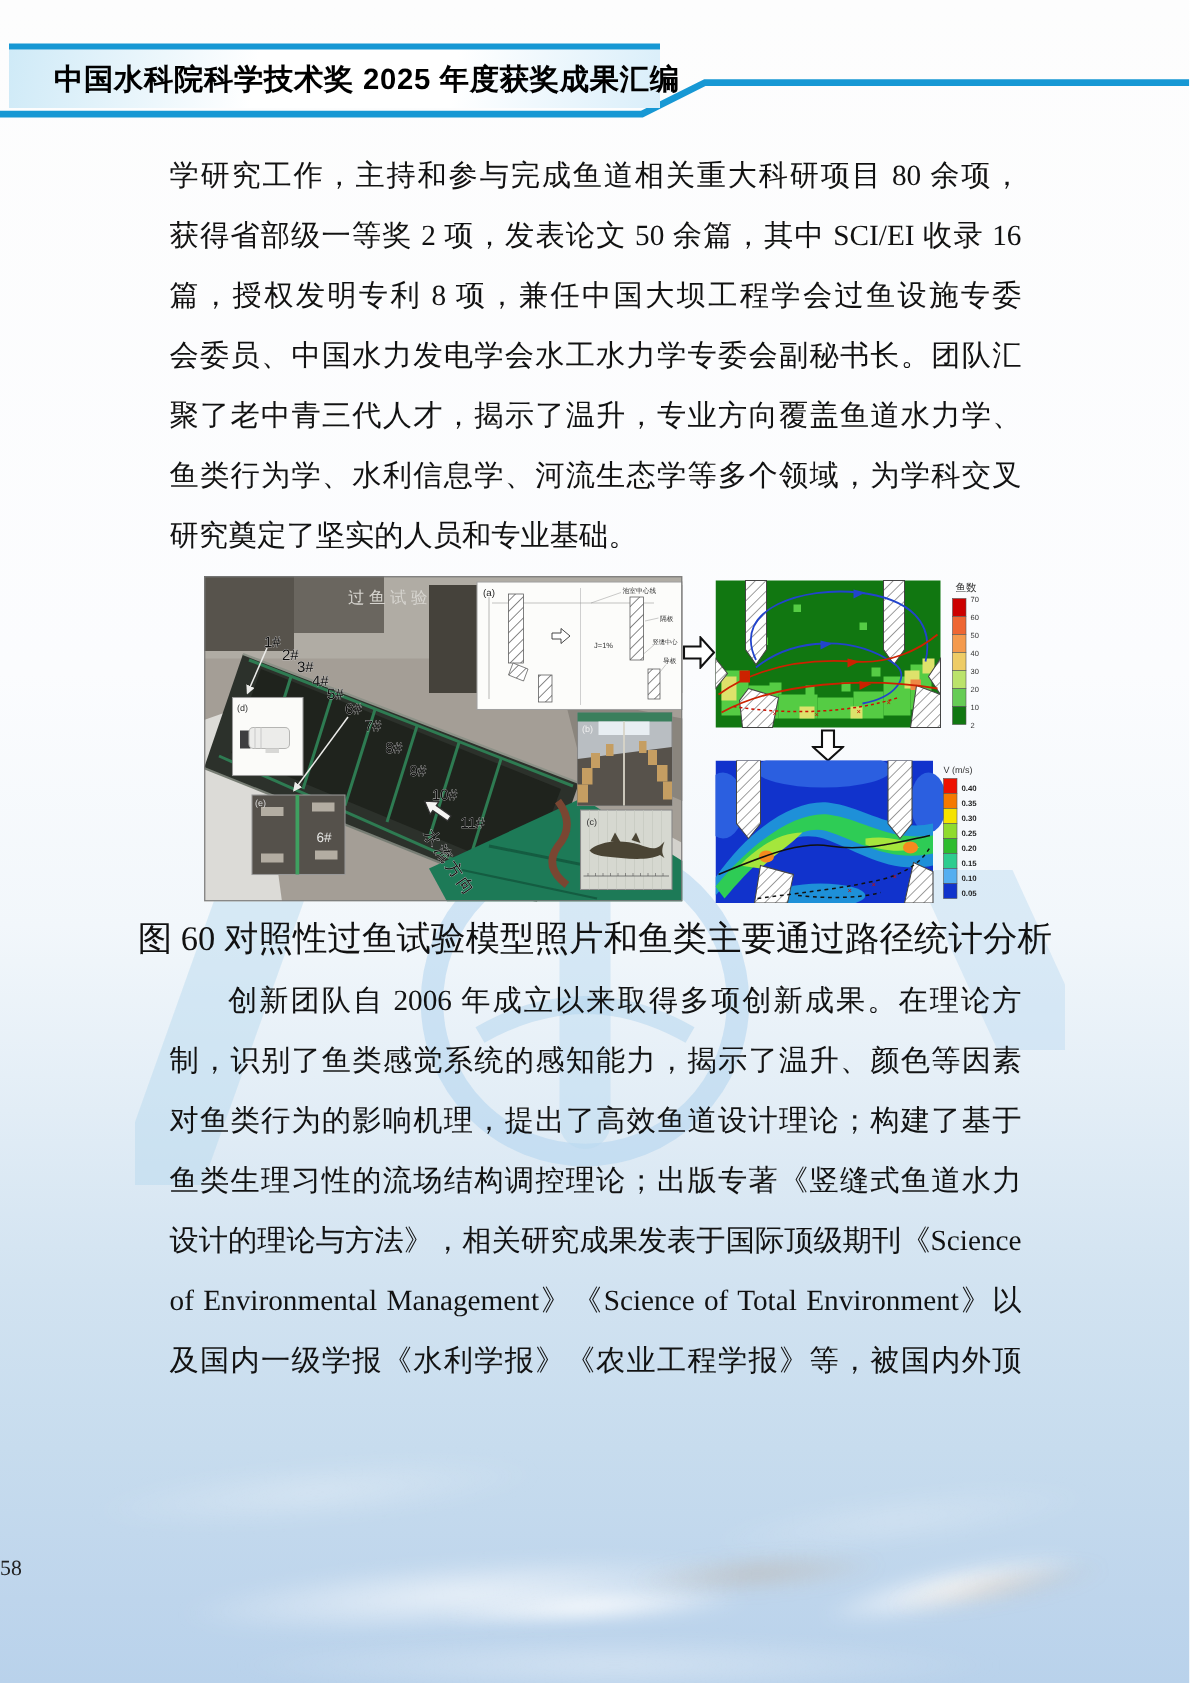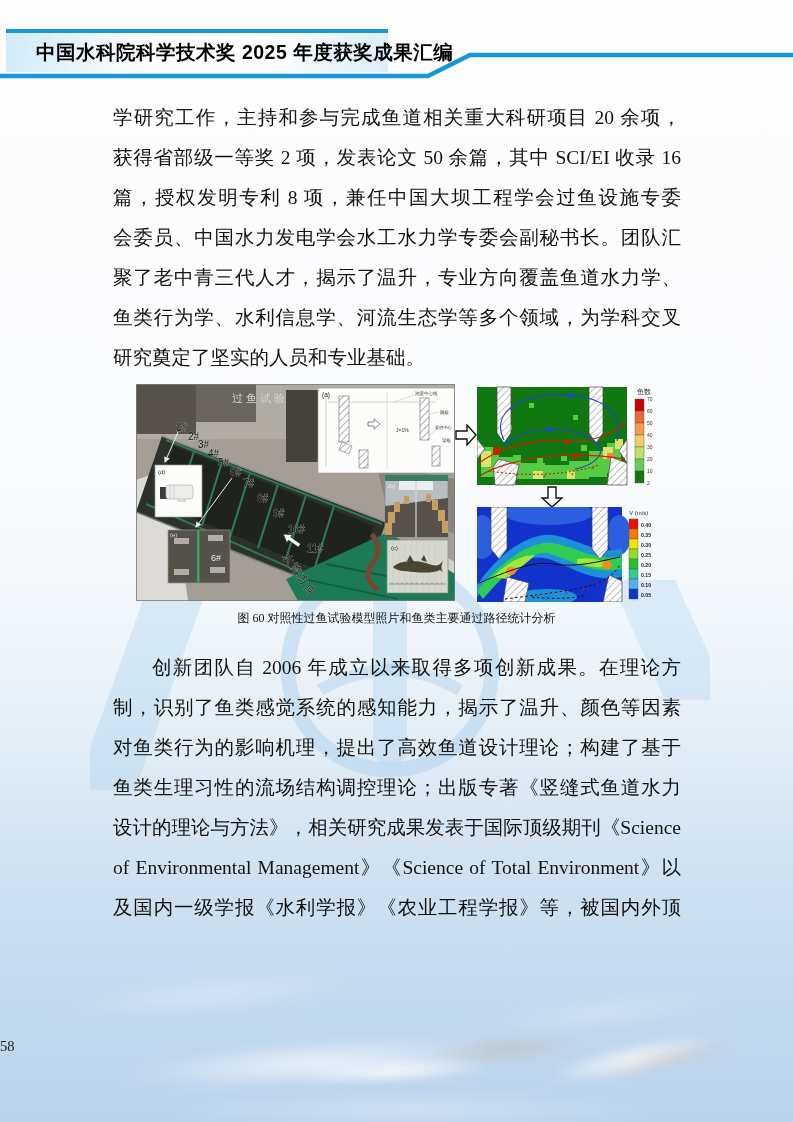--- a/index.html
+++ b/index.html
@@ -2,21 +2,21 @@
 <html><head>
 <meta charset="utf-8">
 <style>
   html,body{margin:0;padding:0;}
   body{width:793px;height:1122px;overflow:hidden;
        font-family:"Liberation Serif","DejaVu Serif",serif;}
   .page{position:relative;width:793px;height:1122px;overflow:hidden;
         background:linear-gradient(180deg,#fdfdfd 0%,#fbfcfe 40%,#f2f7fb 55%,
                    #e2edf6 66%,#d2e3f1 76%,#c7dcee 86%,#bed5ec 95%,#b9d2eb 100%);}
   
-  .hdr-box{position:absolute;left:6px;top:29px;width:382px;height:43px;
+  .hdr-box{position:absolute;left:6px;top:29px;width:434px;height:43px;
            background:linear-gradient(100deg,#cfeaf7 0%,#ffffff 38%,#ffffff 68%,#d9eefa 100%);
            border-top:4px solid #1798d4;box-sizing:border-box;
            display:flex;align-items:center;}
   .hdr-title{font-family:"Liberation Sans","DejaVu Sans",sans-serif;
              font-weight:bold;font-size:19.5px;color:#000;padding-left:30px;
              letter-spacing:.5px;white-space:nowrap;}
   .hdr-swoosh{position:absolute;left:0;top:0;width:793px;height:100px;pointer-events:none;}
   
   .wm{position:absolute;left:90px;top:540px;width:620px;height:260px;pointer-events:none;}
   .ripple{position:absolute;border-radius:50%;pointer-events:none;filter:blur(5px);}
@@ -43,21 +43,21 @@
       text-align:justify;text-align-last:justify;white-space:normal;}
   .ln.last{text-align-last:left;}
   .ln.indent{padding-left:39px;box-sizing:border-box;}
   
   .fig-photo{position:absolute;left:136px;top:384px;width:319px;height:217px;}
   .fig-plot1{position:absolute;left:477px;top:385px;width:185px;height:103px;}
   .fig-plot2{position:absolute;left:477px;top:507px;width:185px;height:95px;}
   .fig-arrow-r{position:absolute;left:455px;top:424px;width:22px;height:22px;}
   .fig-arrow-d{position:absolute;left:541px;top:486px;width:22px;height:22px;}
   .caption{position:absolute;left:0;top:610px;width:793px;text-align:center;
-           font-size:12px;color:#111;}
+           font-size:23px;color:#111;}
   
   .pageno{position:absolute;left:0;top:1038px;width:793px;text-align:left;
           font-size:14.5px;color:#222;}
   svg text{font-family:"Liberation Sans","DejaVu Sans",sans-serif;}
 </style>
 </head>
 <body>
 
 <div class="page">
 
@@ -79,21 +79,21 @@
   <div class="ripple t2"></div>
 
   <svg class="hdr-swoosh" viewBox="0 0 793 100">
     <path d="M0,76 L428,76 L470,55 L793,55" fill="none" stroke="#1798d4" stroke-width="4.5"></path>
   </svg>
   <div class="hdr-box">
     <div class="hdr-title">中国水科院科学技术奖 2025 年度获奖成果汇编</div>
   </div>
 
   <div class="para p1">
-    <div class="ln">学研究工作，主持和参与完成鱼道相关重大科研项目 20 余项，</div>
+    <div class="ln">学研究工作，主持和参与完成鱼道相关重大科研项目 80 余项，</div>
     <div class="ln">获得省部级一等奖 2 项，发表论文 50 余篇，其中 SCI/EI 收录 16</div>
     <div class="ln">篇，授权发明专利 8 项，兼任中国大坝工程学会过鱼设施专委</div>
     <div class="ln">会委员、中国水力发电学会水工水力学专委会副秘书长。团队汇</div>
     <div class="ln">聚了老中青三代人才，揭示了温升，专业方向覆盖鱼道水力学、</div>
     <div class="ln">鱼类行为学、水利信息学、河流生态学等多个领域，为学科交叉</div>
     <div class="ln last">研究奠定了坚实的人员和专业基础。</div>
   </div>
 
   <svg class="fig-photo" viewBox="0 0 319 217">
     <defs>

